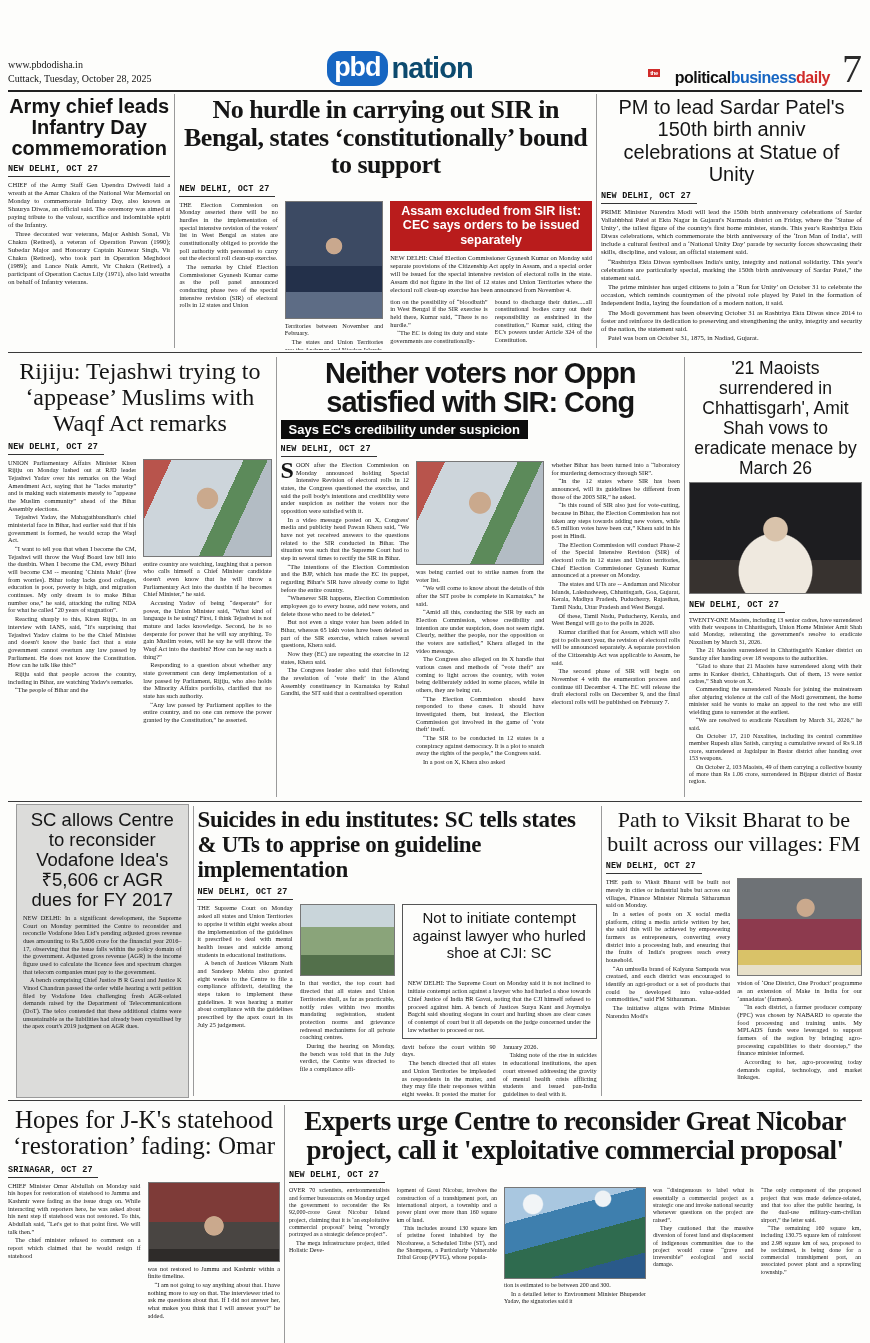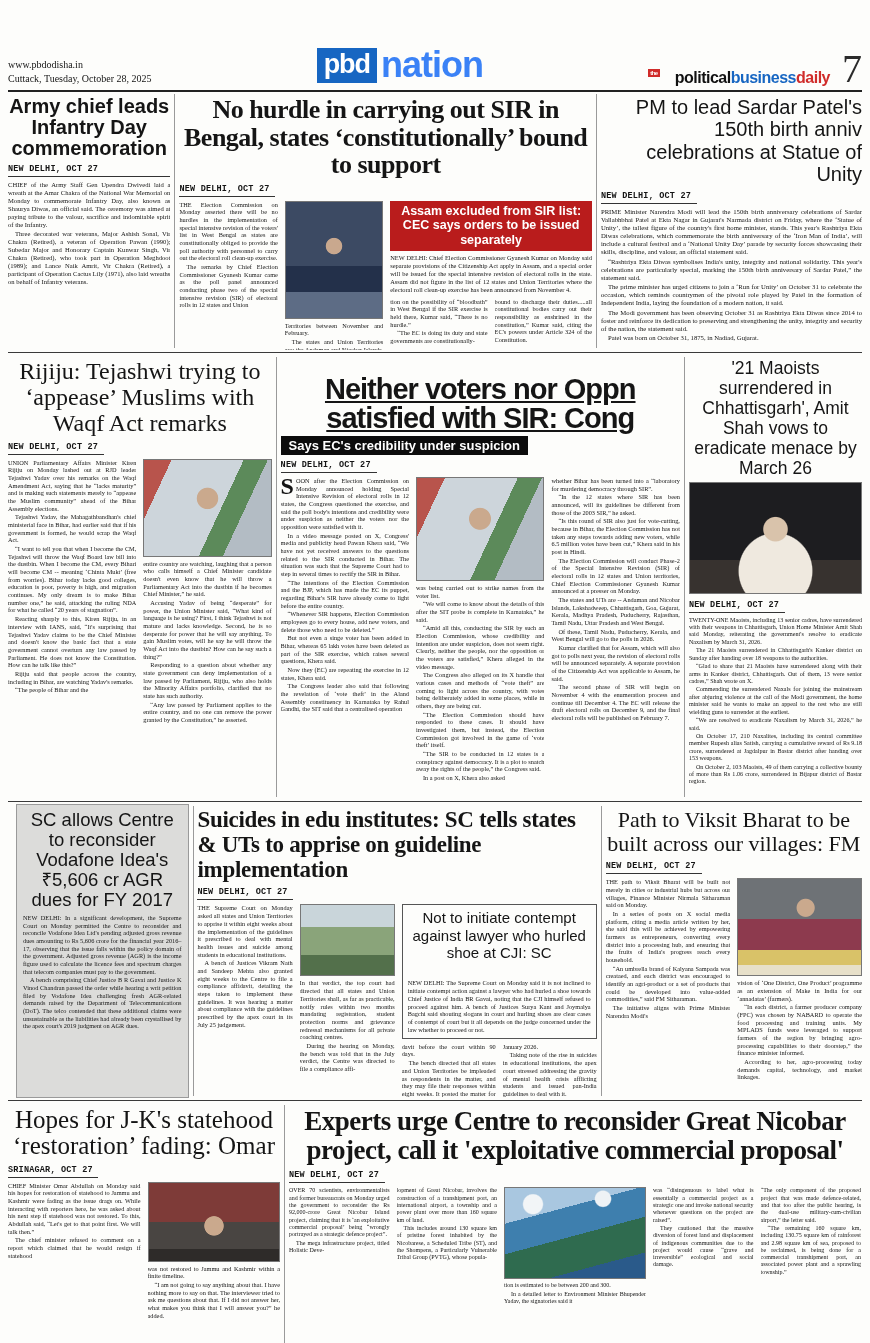--- a/index.html
+++ b/index.html
@@ -4,22 +4,22 @@
 <style>
   html,body{margin:0;padding:0;background:#e9e9e6;}
   .page{width:870px;height:1343px;background:#fdfdfb;margin:0 auto;box-sizing:border-box;
         padding:0 8px;font-family:"Liberation Serif",serif;color:#151515;overflow:hidden;position:relative;}
   
   .masthead{display:flex;align-items:flex-end;justify-content:space-between;padding-top:42px;height:44px;}
   .mh-left{font-size:10px;line-height:1.4;}
   .mh-url{}
   .mh-logo{display:flex;align-items:center;gap:4px;}
   .logo-pbd{background:#1766c2;color:#fff;font-family:"Liberation Sans",sans-serif;font-weight:bold;
-            font-size:27px;padding:1px 7px 3px;letter-spacing:-1px;}
-  .logo-nation{font-family:"Liberation Sans",sans-serif;font-weight:bold;font-size:36px;letter-spacing:-1px;color:#3b82f6;}
+            font-size:27px;padding:1px 7px 3px;letter-spacing:-1px;border-radius:14px;}
+  .logo-nation{font-family:"Liberation Sans",sans-serif;font-weight:bold;font-size:29px;letter-spacing:-1px;color:#0c4a6e;}
   .mh-right{display:flex;align-items:flex-end;gap:12px;}
   .brand{font-family:"Liberation Sans",sans-serif;font-weight:bold;font-size:16px;letter-spacing:-0.5px;line-height:1;}
   .brand .the{background:#d02c2a;color:#fff;font-size:6px;padding:1px 2px;vertical-align:top;font-weight:bold;}
   .brand .pol{color:#111;padding-left:15px;}
   .brand .bus{color:#1766c2;}
   .brand .dly{color:#d02c2a;}
   .pageno{font-family:"Liberation Serif",serif;font-size:40px;line-height:0.85;color:#2b2b2b;}
   .mh-rule{border-bottom:2px solid #222;margin-top:4px;}
   
   .row{display:flex;overflow:hidden;}
@@ -52,32 +52,32 @@
           radial-gradient(circle at 70% 12%,#eef2f5 0 6%,transparent 7%),
           linear-gradient(165deg,#a9c7e0 0 28%,#3e7fae 28% 52%,#2f6b4f 52% 80%,#2a5a8a 80%);}
   
   .row1{height:258px;}
   .a-army{width:163px;}
   .a-army h1{font-family:"Liberation Sans",sans-serif;font-size:20px;line-height:1.05;}
   .a-army .body-txt{font-size:6.6px;}
   .a-nohurdle{width:414px;}
   .a-nohurdle h1{font-size:26px;line-height:1.06;letter-spacing:-0.5px;}
   .a-pm{width:262px;}
-  .a-pm h1{font-family:"Liberation Sans",sans-serif;font-weight:500;font-size:20px;line-height:1.12;text-align:right;margin:0 0 2px;}
+  .a-pm h1{font-family:"Liberation Sans",sans-serif;font-weight:500;font-size:20px;line-height:1.12;text-align:center;margin:0 0 2px;}
   .a-pm .body-txt{font-size:6.7px;}
   .boxhead{background:#b91c1c;color:#fff;font-family:"Liberation Sans",sans-serif;font-weight:bold;
            font-size:12.5px;line-height:1.18;padding:3px 5px;text-align:center;}
   .assam-body{font-size:6.4px;line-height:1.24;text-align:justify;margin-top:3px;}
   
   .row2{height:444px;}
   .a-rijiju{width:268px;}
   .a-rijiju h1{font-size:24px;line-height:1.08;font-weight:normal;}
   .a-cong{width:406px;}
   .a-cong h1{font-family:"Liberation Sans",sans-serif;font-weight:bold;font-size:29px;line-height:1.0;
-             letter-spacing:-1px;text-align:center;margin:16px 0 3px;text-decoration:underline;}
+             letter-spacing:-1px;text-align:center;margin:0 0 3px;}
   .subhead{background:#0c0c0c;color:#fff;font-family:"Liberation Sans",sans-serif;font-weight:bold;
            font-size:13px;padding:2px 8px;display:inline-block;margin-bottom:2px;}
   .drop p:first-child::first-letter{float:left;font-size:24px;line-height:17px;font-weight:bold;padding:1px 2px 0 0;}
   .a-maoists{width:176px;}
   .a-maoists h1{font-family:"Liberation Sans",sans-serif;font-weight:500;font-size:17.5px;line-height:1.14;text-align:center;margin:0 0 3px;}
   .a-maoists .body-txt{font-size:6.1px;}
   
   .row3{height:294px;padding-left:8px;}
   .a-voda{width:176px;background:#dcdcda;border:1px solid #9a9a9a;padding:5px 6px;}
   .a-voda h1{font-family:"Liberation Sans",sans-serif;font-weight:500;font-size:18.5px;line-height:1.08;text-align:center;margin:0 0 4px;}

